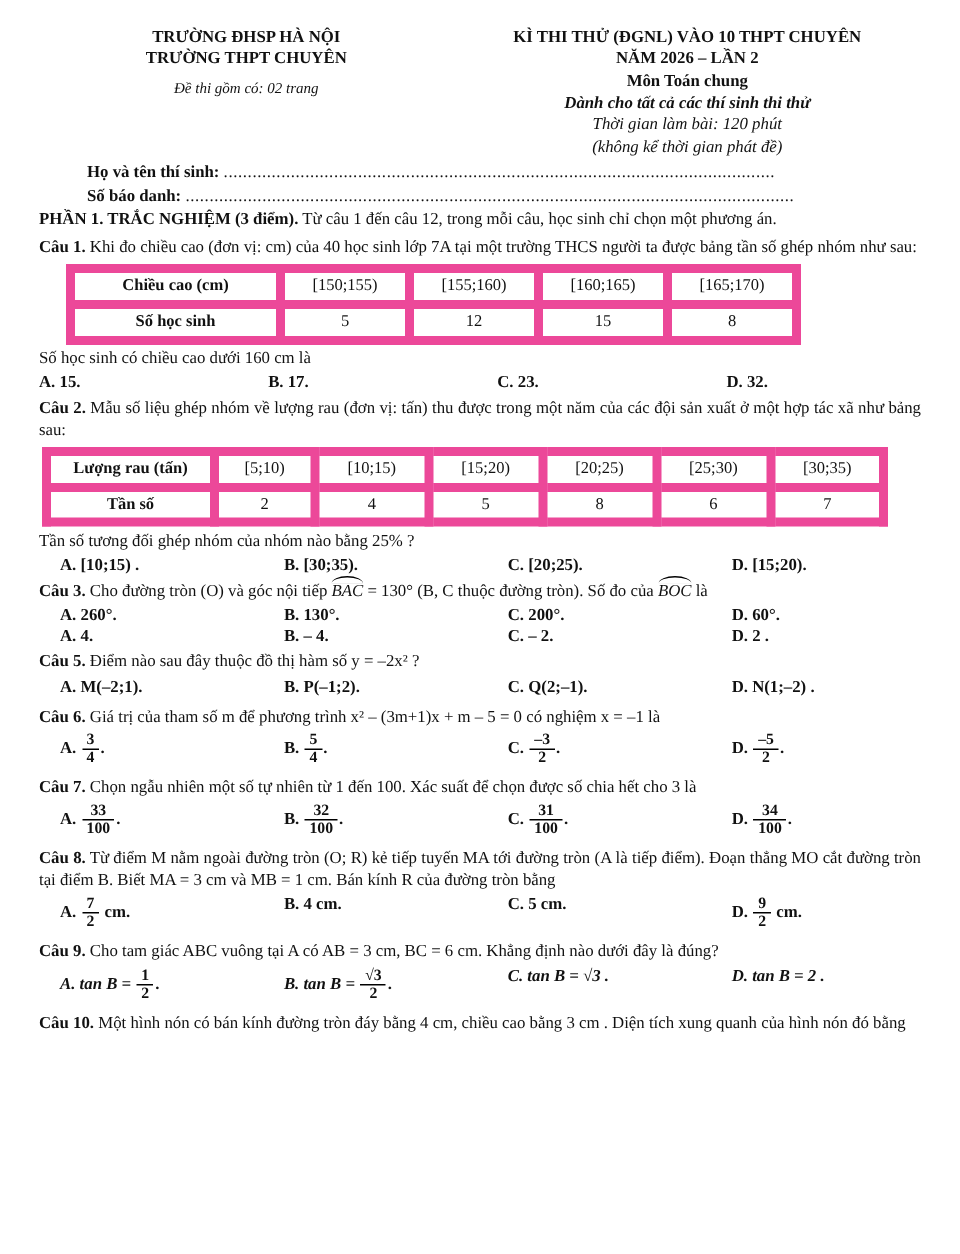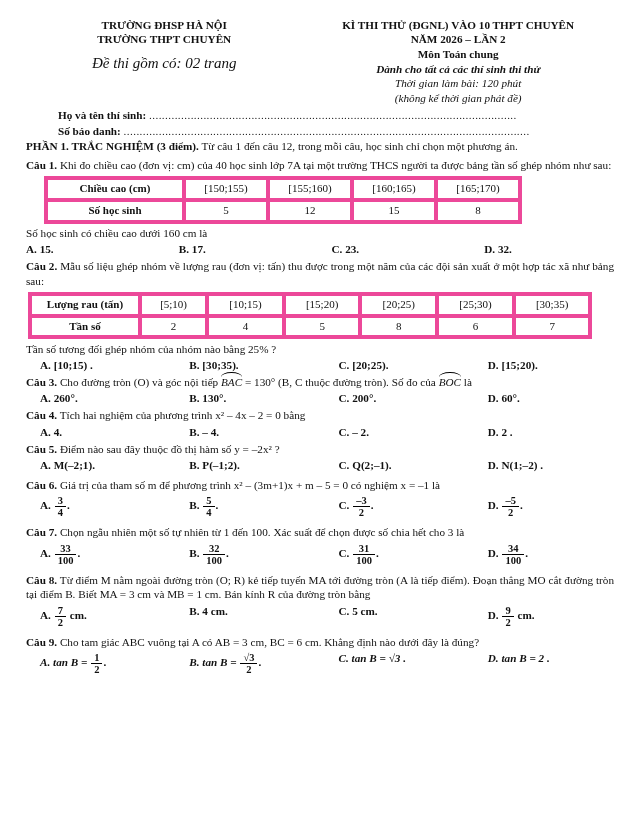--- a/index.html
+++ b/index.html
@@ -24,21 +24,21 @@
   .header{
     display:flex;
     width:100%;
     align-items:flex-start;
     margin-bottom:2px;
   }
   .hdr-left{width:47%;text-align:center;line-height:1.28;}
   .hdr-right{width:53%;text-align:center;line-height:1.28;}
   .b{font-weight:bold;}
   .i{font-style:italic;}
-  .small{font-size:15px;}
+  .small{font-size:10px;}
   .hdr-left .lines{margin-top:7px;}
   .hdr-right .lines{margin-top:1px;}
   
   .fill{
     letter-spacing:0.4px;
     white-space:nowrap;
     overflow:hidden;
     display:inline-block;
     vertical-align:bottom;
   }
@@ -61,21 +61,21 @@
   .opt-c{flex:0 0 26%;}
   .opt-d{flex:0 0 22%;}
   .italic{font-style:italic;}
   
   table.grid{
     border-collapse:collapse;
     margin:3px 0 2px 0;
     font-size:11px;
   }
   table.grid td{
-    border:4px solid #ec4899;
+    border:6px solid #ec4899;
     text-align:center;
     padding:2px 4px;
     line-height:1.25;
   }
   table.grid td.lbl{font-weight:bold;padding:2px 8px;}
   #table1{margin-left:18px;}
   #table1 td.lbl{min-width:118px;}
   #table1 td.val{min-width:72px;}
   #table2{width:96%;margin-left:2px;}
   #table2 td.lbl{width:90px;font-weight:bold;}
@@ -204,23 +204,20 @@
   <p class="q">
     <span class="qlabel">Câu 3.</span><span> Cho đường tròn (O) và góc nội tiếp </span><span class="arcwrap"><span class="arc"></span><span class="mathi">BAC</span></span><span> = 130° (B, C thuộc đường tròn). Số đo của </span><span class="arcwrap"><span class="arc"></span><span class="mathi">BOC</span></span><span> là</span>
   </p>
   <div class="opts ind">
     <div class="opt-a b">A. 260°.</div>
     <div class="opt-b b">B. 130°.</div>
     <div class="opt-c b">C. 200°.</div>
     <div class="opt-d b">D. 60°.</div>
   </div>
 
-  <p class="q">
-    <span class="qlabel">Câu 4.</span><span> Tích hai nghiệm của phương trình  x² – 4x – 2 = 0  bằng</span>
-  </p>
   <div class="opts ind">
     <div class="opt-a b">A. 4.</div>
     <div class="opt-b b">B. – 4.</div>
     <div class="opt-c b">C. – 2.</div>
     <div class="opt-d b">D. 2 .</div>
   </div>
 
   <p class="q">
     <span class="qlabel">Câu 5.</span><span> Điểm nào sau đây thuộc đồ thị hàm số  y = –2x² ?</span>
   </p>
@@ -300,15 +297,18 @@
       <span class="frac"><span class="num">1</span><span class="den">2</span></span><span>.</span>
     </div>
     <div class="opt-b b">
       <span class="italic">B. tan B =</span>
       <span class="frac"><span class="num">√3</span><span class="den">2</span></span><span>.</span>
     </div>
     <div class="opt-c b italic">C.  tan B = √3 .</div>
     <div class="opt-d b italic">D.  tan B = 2 .</div>
   </div>
 
+  <p class="q tallrow">
+    <span class="qlabel">Câu 10.</span><span> Một hình nón có bán kính đường tròn đáy bằng 4 cm, chiều cao bằng 3 cm . Diện tích xung quanh của hình nón đó bằng</span>
+  </p>
 
 </div>
 </div>
 
 </body></html>

